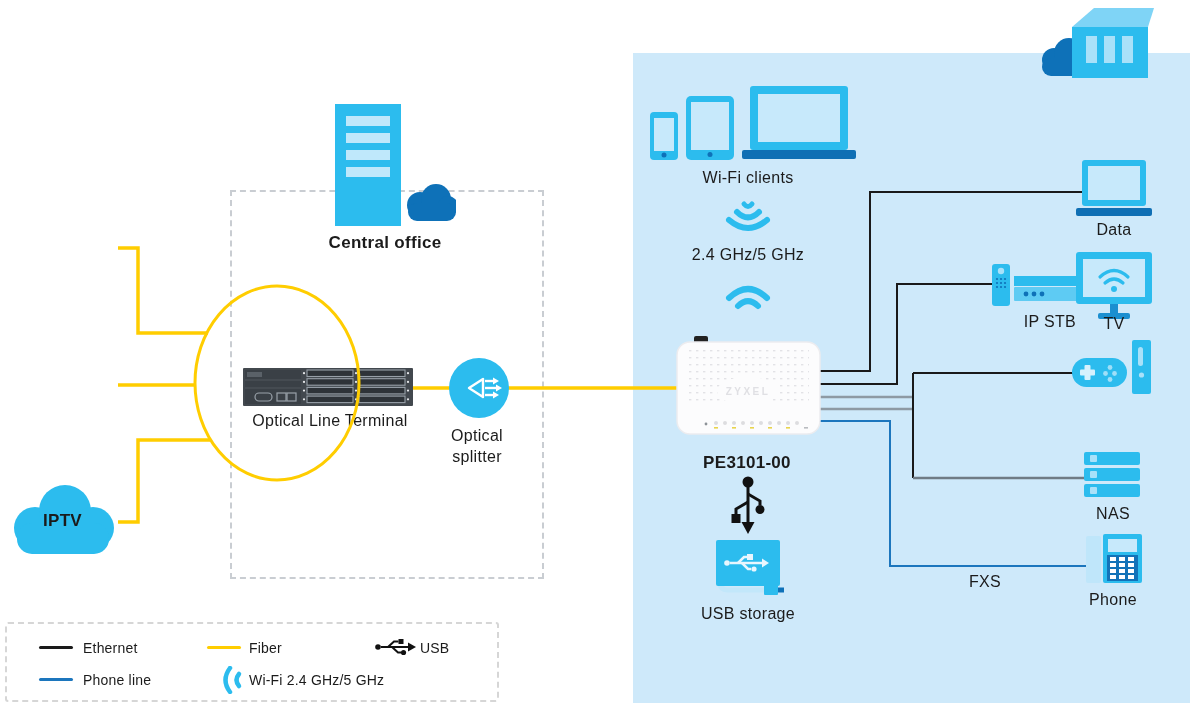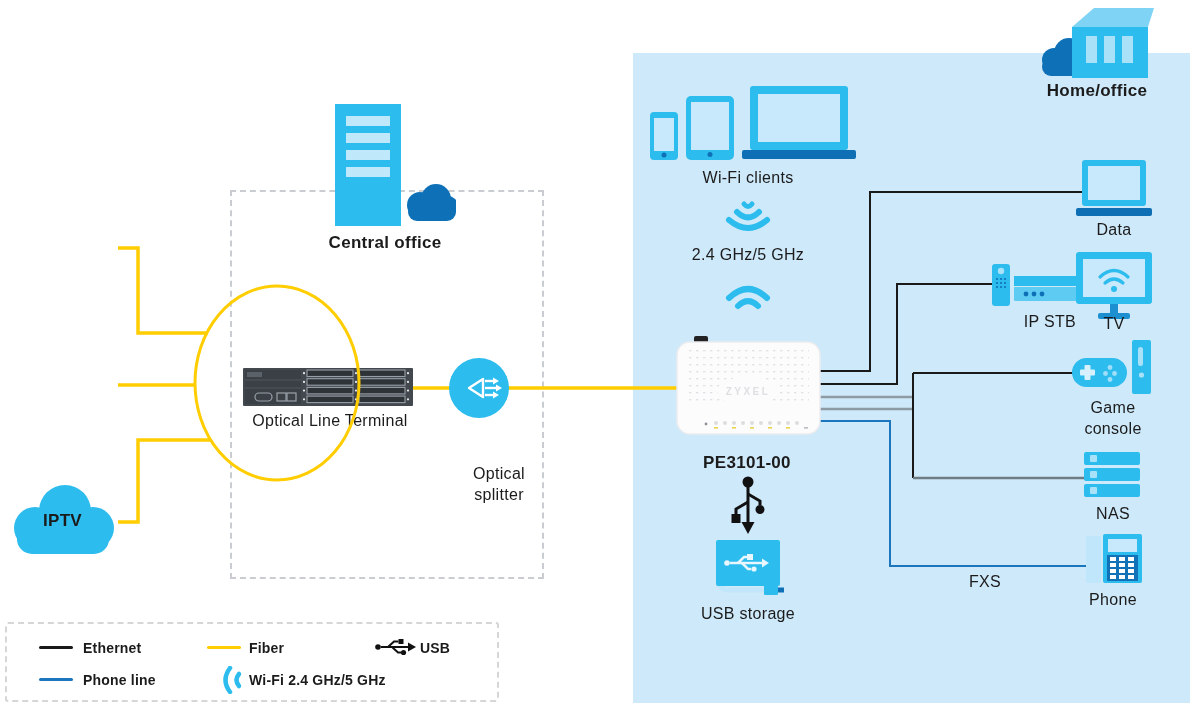--- a/index.html
+++ b/index.html
@@ -19,21 +19,21 @@
   }
   .legend-box{
     position:absolute;left:5px;top:622px;width:490px;height:76px;
     border:2px dashed #D6D6D6;background:#ffffff;border-radius:3px;
   }
   .lbl{
     position:absolute;text-align:center;color:#1b1b1b;
     font-size:16px;line-height:1.3;letter-spacing:.3px;white-space:normal;
   }
   .bold{font-weight:bold;font-size:17px;}
-  .legend-lbl{position:absolute;font-size:14px;font-weight:bold;letter-spacing:.2px;}
+  .legend-lbl{position:absolute;font-size:14px;font-weight:normal;letter-spacing:.2px;}
   .swatch{position:absolute;height:3px;width:34px;border-radius:2px;}
   svg{display:block;}
 </style>
 </head>
 <body>
 
 <div class="canvas">
 
   <div class="panel"></div>
 
@@ -129,35 +129,34 @@
   <svg class="abs" style="left:447px;top:356px;" width="64" height="64" viewBox="0 0 64 64">
     <circle cx="32" cy="32" r="30" fill="#2CBCEE"></circle>
     <polygon points="22,32 36,23 36,41" fill="none" stroke="#ffffff" stroke-width="2.4" stroke-linejoin="round"></polygon>
     <line x1="38" y1="25" x2="46" y2="25" stroke="#ffffff" stroke-width="2.4"></line>
     <line x1="38" y1="32" x2="49" y2="32" stroke="#ffffff" stroke-width="2.4"></line>
     <line x1="38" y1="39" x2="46" y2="39" stroke="#ffffff" stroke-width="2.4"></line>
     <polygon points="46,21.5 46,28.5 52,25" fill="#ffffff"></polygon>
     <polygon points="49,28.5 49,35.5 55,32" fill="#ffffff"></polygon>
     <polygon points="46,35.5 46,42.5 52,39" fill="#ffffff"></polygon>
   </svg>
-  <div class="lbl" style="left:462px;top:426px;width:74px;margin-top:38px;">Optical splitter</div>
+  <div class="lbl" style="left:440px;top:426px;width:74px;">Optical splitter</div>
 
   <svg class="abs" style="left:1036px;top:4px;" width="122" height="80" viewBox="0 0 122 80">
     <g>
       <circle cx="18" cy="56" r="12" fill="#0E71B8"></circle>
         <circle cx="33" cy="49" r="15" fill="#0E71B8"></circle>
       <rect x="6" y="54" width="52" height="18" rx="9" fill="#0E71B8"></rect>
     </g>
     <polygon points="36,23 58,4 118,4 112,23" fill="#7FD4F6"></polygon>
     <rect x="36" y="23" width="76" height="51" fill="#2CBCEE"></rect>
     <rect x="50" y="32" width="11" height="27" fill="#A9E1F9"></rect>
     <rect x="68" y="32" width="11" height="27" fill="#A9E1F9"></rect>
     <rect x="86" y="32" width="11" height="27" fill="#A9E1F9"></rect>
   </svg>
-  <div class="lbl bold" style="left:1017px;top:80px;width:160px;">Home/office</div>
 
   <svg class="abs" style="left:644px;top:80px;" width="215" height="82" viewBox="0 0 215 82">
     <g>
       <rect x="6" y="32" width="28" height="48" rx="4" fill="#2CBCEE"></rect>
       <rect x="10" y="38" width="20" height="33" fill="#C7E9FB"></rect>
       <circle cx="20" cy="75" r="2.5" fill="#0E71B8"></circle>
     </g>
     <g>
       <rect x="42" y="16" width="48" height="64" rx="5" fill="#2CBCEE"></rect>
       <rect x="47" y="22" width="38" height="48" fill="#C7E9FB"></rect>
@@ -286,21 +285,20 @@
     <rect x="66" y="9" width="5" height="19" rx="2.5" fill="#A9E1F9"></rect>
     <circle cx="69.5" cy="37" r="2.6" fill="#A9E1F9"></circle>
     <rect x="0" y="20" width="55" height="29" rx="14.5" fill="#2CBCEE"></rect>
     <rect x="8" y="31.5" width="15" height="6" rx="1" fill="#D6F1FD"></rect>
     <rect x="12.5" y="27" width="6" height="15" rx="1" fill="#D6F1FD"></rect>
     <circle cx="38" cy="29.5" r="2.4" fill="#9FDFF8"></circle>
       <circle cx="33.5" cy="35.5" r="2.4" fill="#9FDFF8"></circle>
     <circle cx="42.5" cy="35.5" r="2.4" fill="#9FDFF8"></circle>
       <circle cx="38" cy="41.5" r="2.4" fill="#9FDFF8"></circle>
   </svg>
-  <div class="lbl" style="left:1063px;top:398px;width:100px;">Game console</div>
 
   <svg class="abs" style="left:1084px;top:452px;" width="58" height="48" viewBox="0 0 58 48">
     <rect x="0" y="0" width="56" height="13" rx="2" fill="#2CBCEE"></rect>
       <rect x="6" y="3" width="7" height="7" rx="1" fill="#A9E1F9"></rect>
     <rect x="0" y="16" width="56" height="13" rx="2" fill="#2CBCEE"></rect>
       <rect x="6" y="19" width="7" height="7" rx="1" fill="#A9E1F9"></rect>
     <rect x="0" y="32" width="56" height="13" rx="2" fill="#2CBCEE"></rect>
       <rect x="6" y="35" width="7" height="7" rx="1" fill="#A9E1F9"></rect>
   </svg>
   <div class="lbl" style="left:1084px;top:504px;width:58px;">NAS</div>

